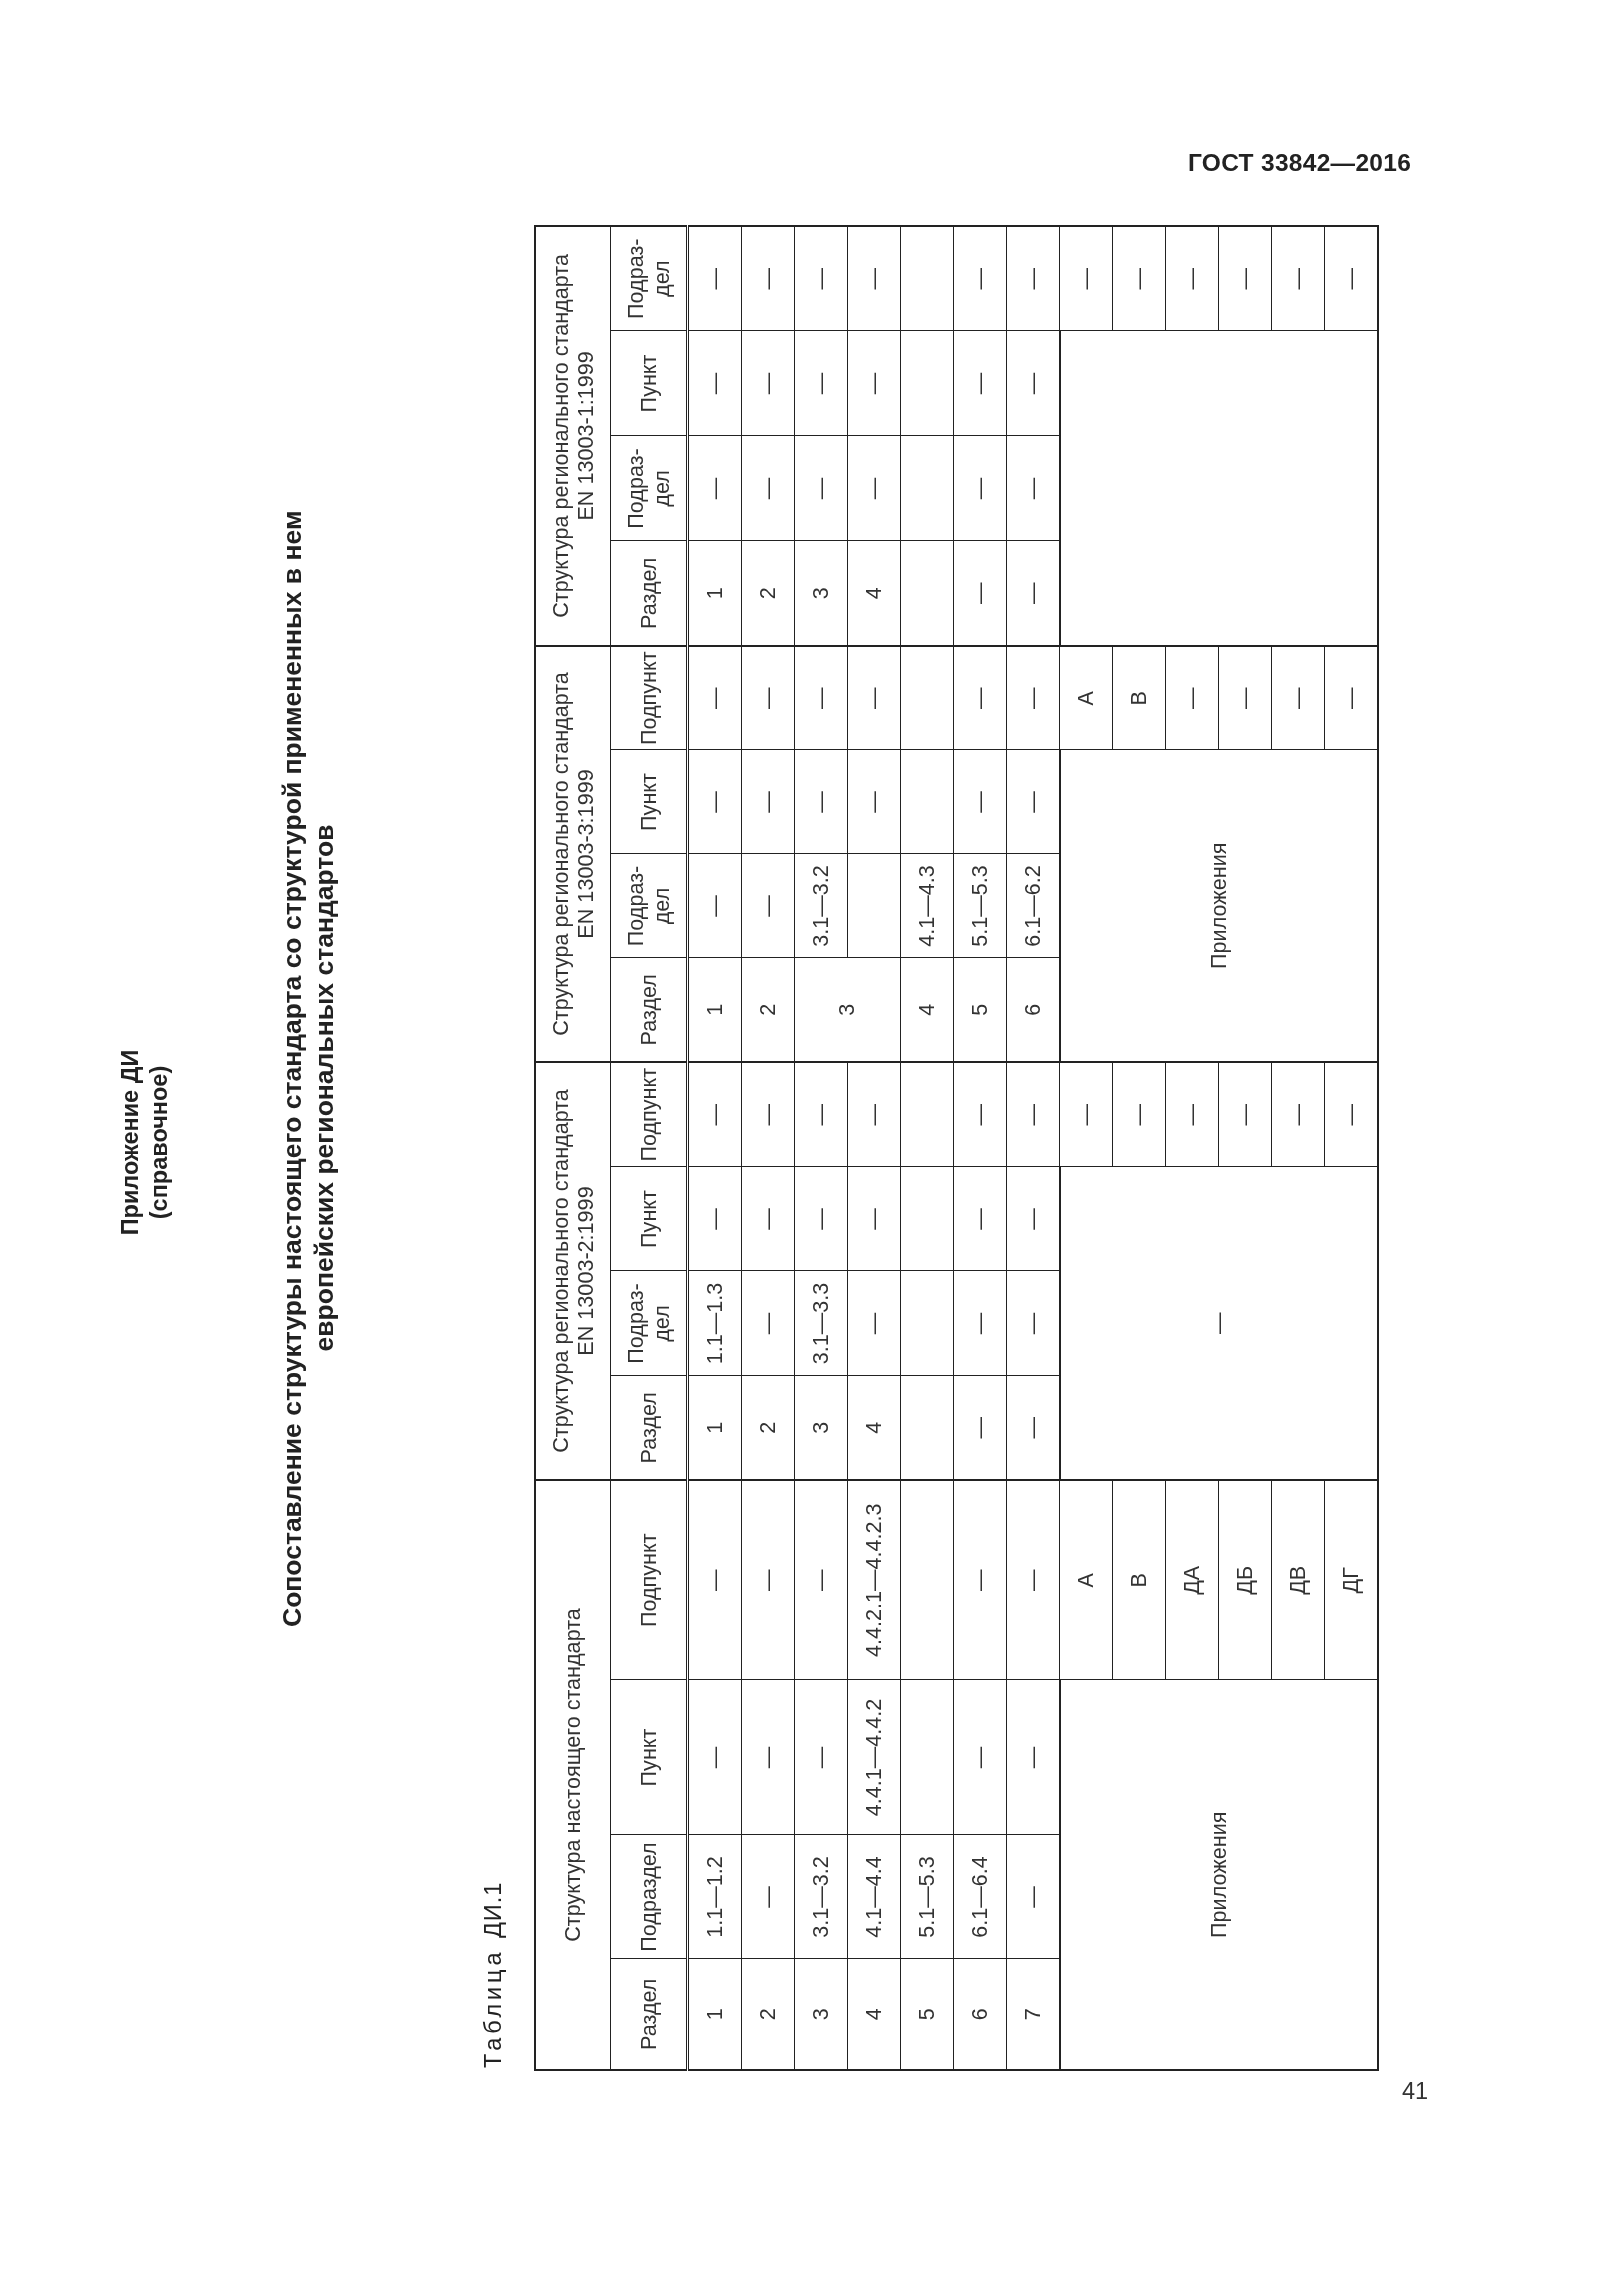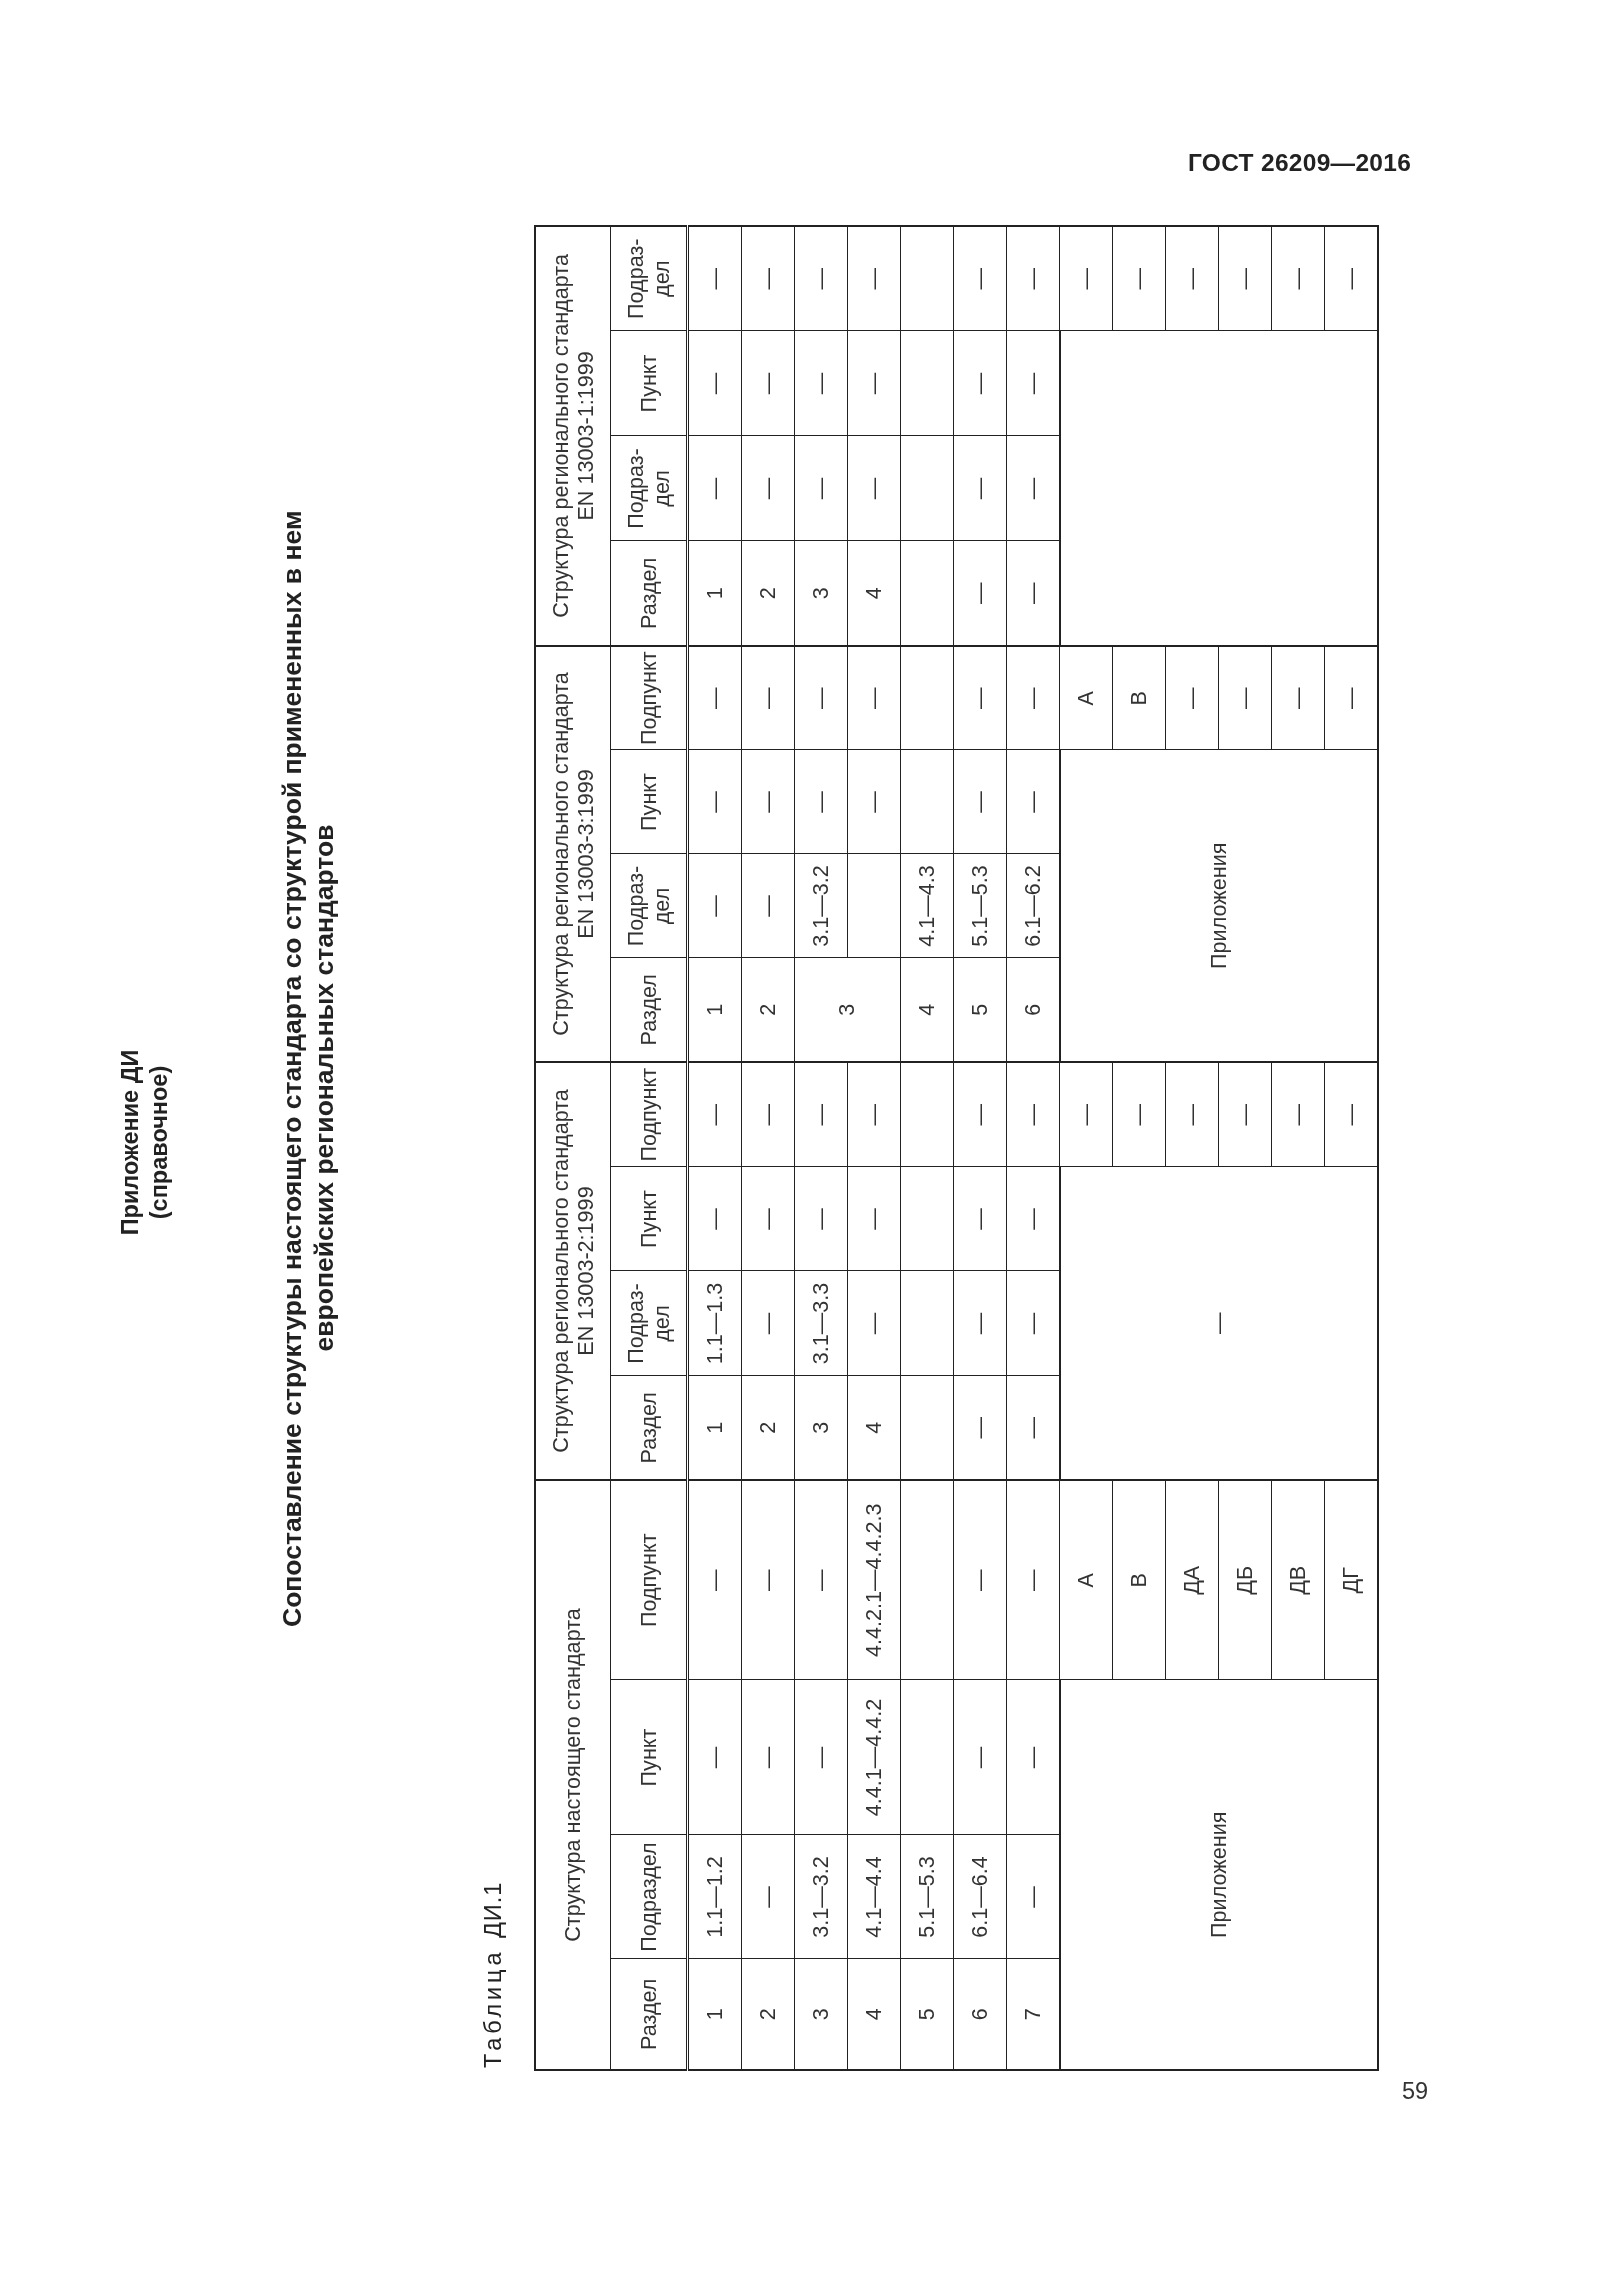--- a/index.html
+++ b/index.html
@@ -27,21 +27,21 @@
   table.cmp .dbl-b { border-bottom:3.9px double #222; }
   table.cmp .thick-l { border-left:2.9px solid #222; }
   .outer { border:2.9px solid #222 !important; }
   tr.h1 td { height:73px; font-size:21.6px; }
   tr.h2 td { height:73px; font-size:21.6px; }
   tr.r td { height:51px; }
 </style>
 </head>
 <body>
 
-<div class="doc-code">ГОСТ 26209—2016</div>
+<div class="doc-code">ГОСТ 33842—2016</div>
 
 <div class="rot annex-title">
   <div>Приложение ДИ</div>
   <div style="font-weight:bold">(справочное)</div>
 </div>
 
 <div class="rot main-title">
   <div>Сопоставление структуры настоящего стандарта со структурой примененных в нем</div>
   <div>европейских региональных стандартов</div>
 </div>
@@ -275,14 +275,14 @@
   <tr class="r">
     <td>ДГ</td>
     <td>—</td>
     <td>—</td>
     <td>—</td>
   </tr>
 </tbody>
     </table>
 </div>
 
-<div class="page-num">59</div>
+<div class="page-num">41</div>
 
 
 </body></html>

